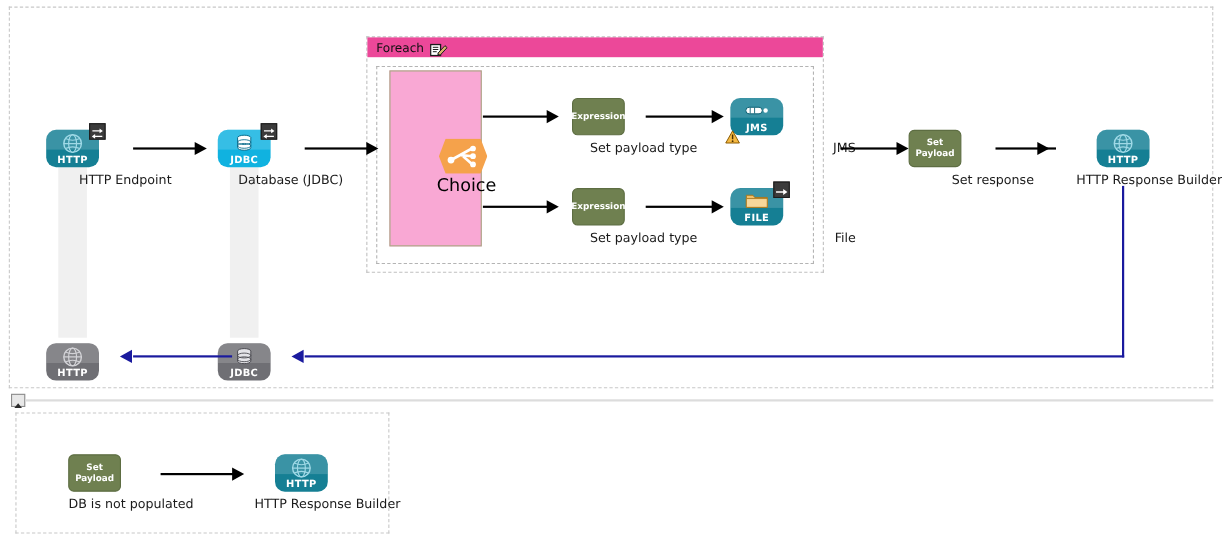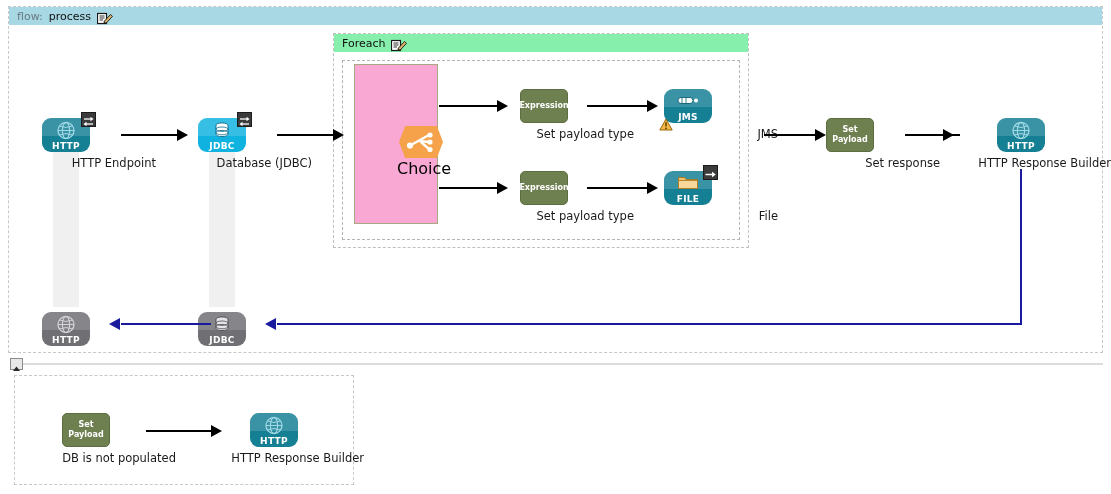--- a/index.html
+++ b/index.html
@@ -67,21 +67,21 @@
     height: 215px;
     border: 1px dashed #c0c0c0;
     background: #ffffff;
     box-sizing: border-box;
   }
   .scope-header {
     position: absolute;
     left: 0; top: 0;
     width: 100%;
     height: 18px;
-    background: #86efac;
+    background: #ec4899;
     display: flex;
     align-items: center;
     padding-left: 8px;
     gap: 6px;
     box-sizing: border-box;
   }
   .scope-header .nm {
     font-size: 11px;
     color: #101010;
   }
@@ -300,34 +300,20 @@
     color: #101010;
   }
 </style>
 </head>
 <body>
 
 <div id="canvas">
 
   <div class="flow-container">
 
-    <div class="flow-header">
-      <span class="kw">flow:</span>
-      <span class="nm">process</span>
-      <span class="edit-icon">
-        <svg width="16" height="13" viewBox="0 0 16 13">
-          <rect x="0.5" y="1.5" width="9" height="10" fill="#ffffff" stroke="#1a1a1a" stroke-width="1.2"></rect>
-          <line x1="2.5" y1="4" x2="7.5" y2="4" stroke="#1a1a1a" stroke-width="0.9"></line>
-          <line x1="2.5" y1="6" x2="7.5" y2="6" stroke="#1a1a1a" stroke-width="0.9"></line>
-          <line x1="2.5" y1="8" x2="6" y2="8" stroke="#1a1a1a" stroke-width="0.9"></line>
-          <polygon points="7,9.5 13.5,2.5 15.5,4.3 9,11.3" fill="#d9b36b" stroke="#1a1a1a" stroke-width="0.9"></polygon>
-          <polygon points="7,9.5 8.3,10.6 6.4,11.8" fill="#1a1a1a"></polygon>
-        </svg>
-      </span>
-    </div>
 
     <div class="lane" style="left:44px; top:125px; height:175px;"></div>
     <div class="lane" style="left:200px; top:125px; height:175px;"></div>
 
     <div class="scope-foreach" style="left:324px; top:26px;">
       <div class="scope-header">
         <span class="nm">Foreach</span>
         <span class="edit-icon">
           <svg width="16" height="13" viewBox="0 0 16 13">
             <rect x="0.5" y="1.5" width="9" height="10" fill="#ffffff" stroke="#1a1a1a" stroke-width="1.2"></rect>

